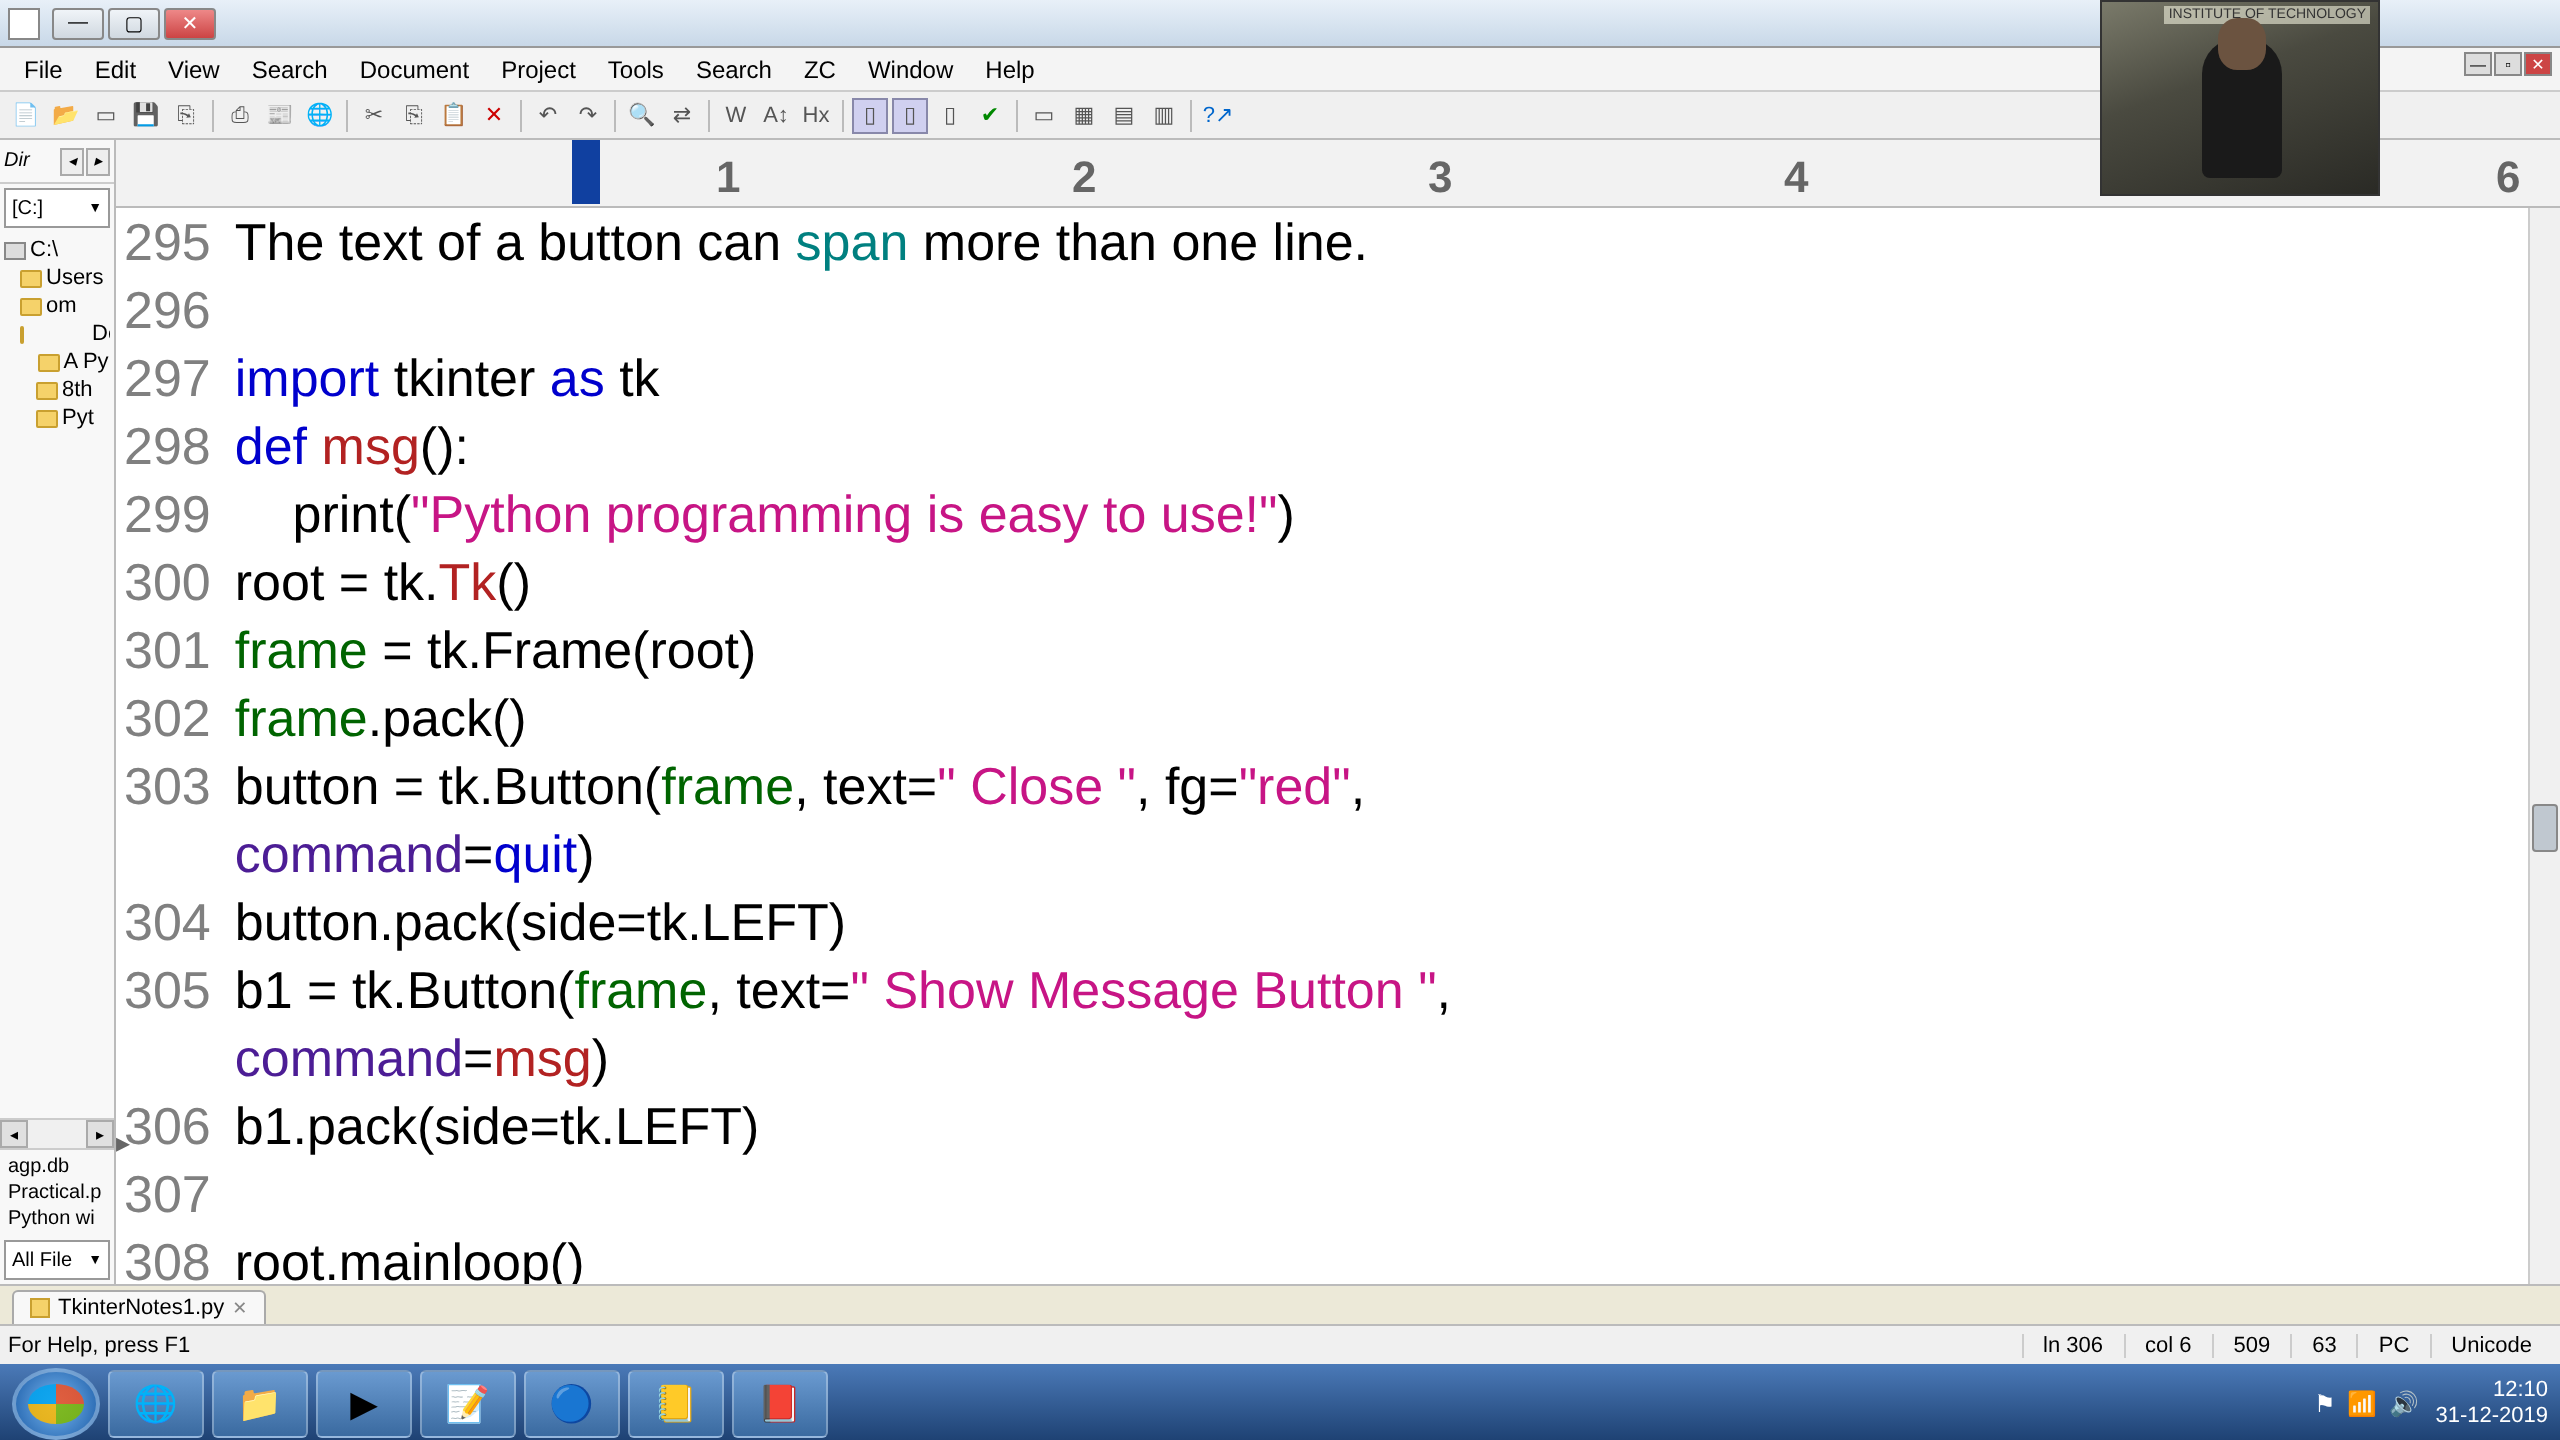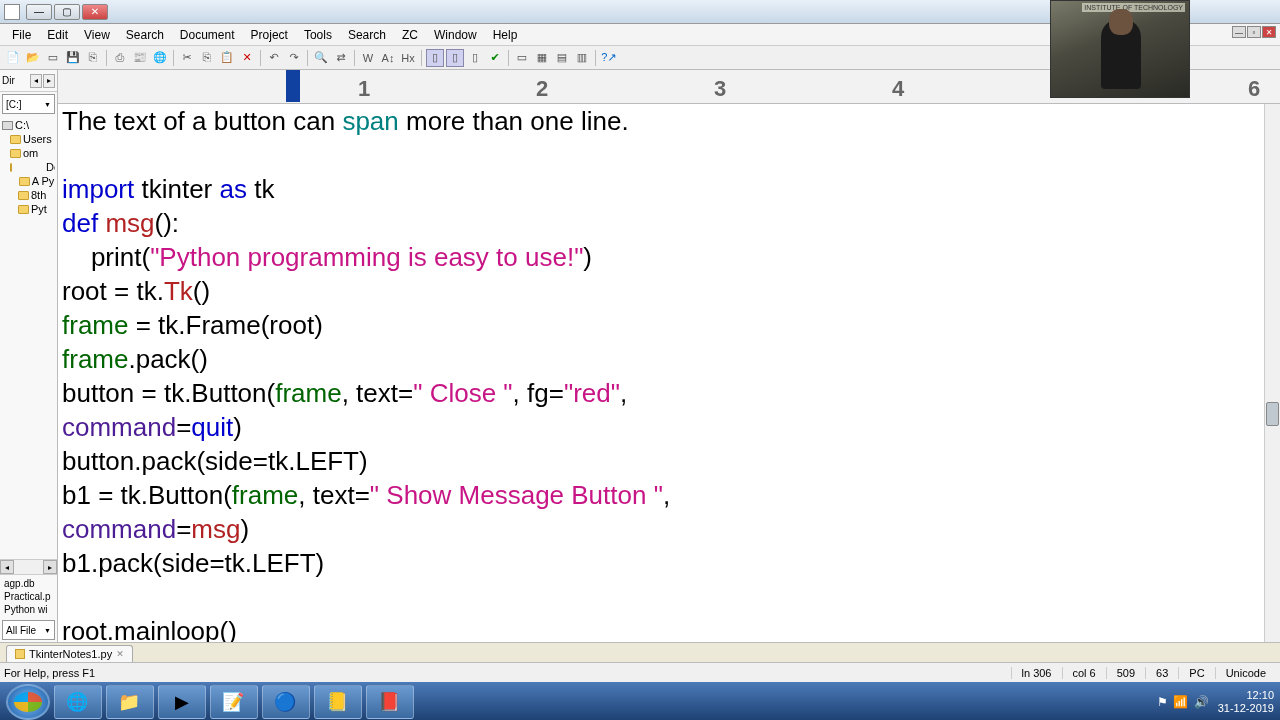--- a/index.html
+++ b/index.html
@@ -19,21 +19,21 @@
 .tool-btn { width: 18px; height: 18px; display: flex; align-items: center; justify-content: center; font-size: 11px; color: #555; border: 1px solid transparent; }
 .tool-sep { width: 1px; height: 16px; background: #bbb; margin: 0 2px; }
 
 .small-win-btns { position: absolute; right: 4px; top: 26px; display: flex; gap: 1px; }
 .small-win-btn { width: 14px; height: 12px; font-size: 8px; border: 1px solid #888; background: #ddd; display: flex; align-items: center; justify-content: center; }
 .small-win-btn.close { background: #c44; color: #fff; }
 
 .workspace { display: flex; height: 572px; }
 
 .sidebar { width: 58px; background: #f8f8f8; border-right: 1px solid #bbb; display: flex; flex-direction: column; font-size: 11px; }
-.sidebar-top { height: 22px; display: flex; align-items: center; border-bottom: 1px solid #ccc; padding: 0 2px; }
+.sidebar-top { height: 22px; display: flex; align-items: center; border-bottom: 1px solid #ccc; padding: 0 2px; font-style: italic; }
 .sidebar-label { flex: 1; font-size: 10px; }
 .sidebar-arrows { display: flex; gap: 1px; }
 .sidebar-arrow { width: 12px; height: 14px; border: 1px solid #aaa; background: #eee; font-size: 8px; display: flex; align-items: center; justify-content: center; }
 .drive-select { height: 20px; border: 1px solid #999; background: #fff; margin: 2px; font-size: 10px; display: flex; align-items: center; padding: 0 3px; }
 .drive-select::after { content: "▼"; margin-left: auto; font-size: 7px; }
 .folder-tree { flex: 1; overflow: hidden; padding: 2px; }
 .tree-item { padding: 1px 0 1px 2px; font-size: 11px; white-space: nowrap; overflow: hidden; display: flex; align-items: center; gap: 2px; }
 .tree-indent { padding-left: 10px; }
 .folder-ico { display: inline-block; width: 11px; height: 9px; background: #f5d26a; border: 1px solid #c9a030; border-radius: 1px; }
 .drive-ico { display: inline-block; width: 11px; height: 9px; background: #ddd; border: 1px solid #888; }
@@ -218,20 +218,38 @@
   <div class="editor-area">
     <div class="ruler" id="ruler">
       <div class="ruler-caret"></div>
     <div class="ruler-mark" style="left: 300px;">1</div>
         <div class="ruler-mark" style="left: 478px;">2</div>
         <div class="ruler-mark" style="left: 656px;">3</div>
         <div class="ruler-mark" style="left: 834px;">4</div>
         <div class="ruler-mark" style="left: 1190px;">6</div>
       </div>
     <div class="code-area">
+      <div class="gutter" id="gutter">
+          <div class="gutter-line">295</div>
+          <div class="gutter-line">296</div>
+          <div class="gutter-line">297</div>
+          <div class="gutter-line">298</div>
+          <div class="gutter-line">299</div>
+          <div class="gutter-line">300</div>
+          <div class="gutter-line">301</div>
+          <div class="gutter-line">302</div>
+          <div class="gutter-line">303</div>
+          <div class="gutter-line"></div>
+          <div class="gutter-line">304</div>
+          <div class="gutter-line">305</div>
+          <div class="gutter-line"></div>
+          <div class="gutter-line current-marker">306</div>
+          <div class="gutter-line">307</div>
+          <div class="gutter-line">308</div>
+        </div>
       <div class="code-text" id="codetext"><div class="code-line"><span>The text of a button can </span><span class="kw-teal">span</span><span> more than one line.</span></div><div class="code-line"></div><div class="code-line"><span class="kw-blue">import</span><span> tkinter </span><span class="kw-blue">as</span><span> tk</span></div><div class="code-line"><span class="kw-blue">def</span><span> </span><span class="kw-red">msg</span><span>():</span></div><div class="code-line"><span>    print(</span><span class="kw-magenta">"Python programming is easy to use!"</span><span>)</span></div><div class="code-line"><span>root = tk.</span><span class="kw-red">Tk</span><span>()</span></div><div class="code-line"><span class="kw-green">frame</span><span> = tk.Frame(root)</span></div><div class="code-line"><span class="kw-green">frame</span><span>.pack()</span></div><div class="code-line"><span>button = tk.Button(</span><span class="kw-green">frame</span><span>, text=</span><span class="kw-magenta">" Close "</span><span>, fg=</span><span class="kw-magenta">"red"</span><span>,</span></div><div class="code-line"><span class="kw-red2">command</span><span>=</span><span class="kw-blue">quit</span><span>)</span></div><div class="code-line"><span>button.pack(side=tk.LEFT)</span></div><div class="code-line"><span>b1 = tk.Button(</span><span class="kw-green">frame</span><span>, text=</span><span class="kw-magenta">" Show Message Button "</span><span>,</span></div><div class="code-line"><span class="kw-red2">command</span><span>=</span><span class="kw-red">msg</span><span>)</span></div><div class="code-line"><span>b1.pack(side=tk.LEFT)</span></div><div class="code-line"></div><div class="code-line"><span>root.mainloop()</span></div></div>
     </div>
     <div class="scrollbar-v">
       <div class="scrollbar-v-thumb"></div>
     </div>
   </div>
 </div>
 
 <div class="doc-tabs">
   <div class="doc-tab">

